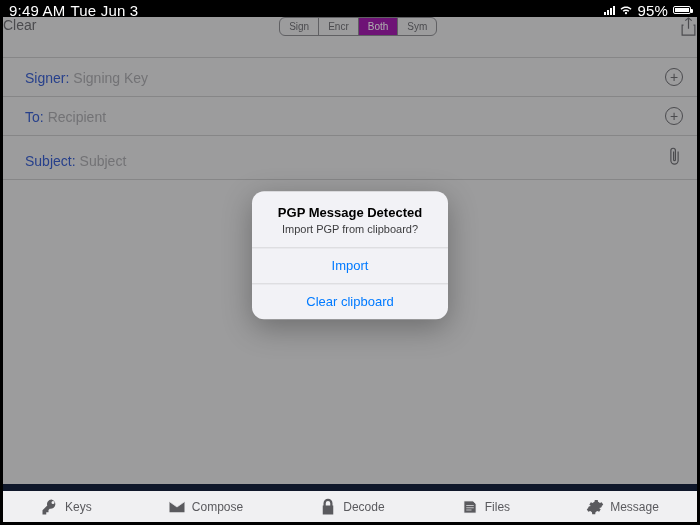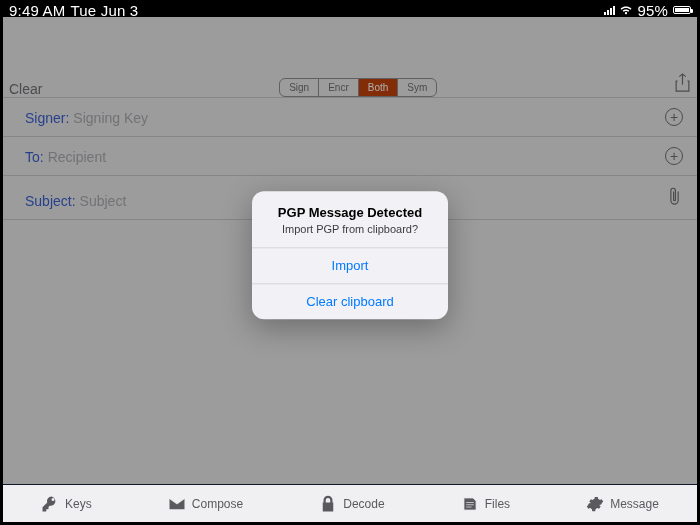--- a/index.html
+++ b/index.html
@@ -23,40 +23,40 @@
   .batt { width:18px; height:8px; border:1px solid #fff; border-radius:2px; position:relative; }
   .batt::after { content:""; position:absolute; right:-3px; top:2px; width:2px; height:4px; background:#fff; border-radius:0 1px 1px 0;}
   .batt .fill { position:absolute; left:1px; top:1px; bottom:1px; width:88%; background:#fff; }
 
   
   .dim { position:absolute; inset:14px 0 0 0; background:rgba(0,0,0,0.32); pointer-events:none; }
 
   .content { position:absolute; left:0; right:0; top:14px; bottom:38px; }
 
   
-  .topbar { height:40px; display:flex; align-items:flex-end; justify-content:space-between; padding:0 6px;margin-top:40px; }
+  .topbar { height:40px; display:flex; align-items:flex-start; justify-content:space-between; padding:0 0; }
   .topbar .clear { color:#6f6f74; font-size:14px; }
   .seg { display:flex; border:1px solid #8e8e93; border-radius:6px; overflow:hidden; }
   .seg > div { font-size:10px; padding:3px 9px; color:#6f6f74; border-right:1px solid #8e8e93; }
   .seg > div:last-child { border-right:none; }
-  .seg > div.sel { background:#c2410c; color:#fff; }
+  .seg > div.sel { background:#a21caf; color:#fff; }
   .share { color:#6f6f74; }
 
   
   .row { border-bottom:1px solid #c6c6c8; padding:10px 14px 10px 22px; display:flex; align-items:flex-end; justify-content:space-between; font-size:14px; }
   .row.first { border-top:1px solid #c6c6c8; }
   .row .lab { color:#3a5fcd; }
   .row .ph { color:#a9a9ad; margin-left:4px; }
   .row .left { display:flex; align-items:center; }
   .plus-circle { width:18px; height:18px; border:1.5px solid #6f6f74; border-radius:50%; display:flex; align-items:center; justify-content:center; font-size:14px; line-height:1; color:#6f6f74; }
 
   
   .tabbar {
     position:absolute; left:0; right:0; bottom:0; height:38px;
-    background:#f0f0f2; border-top:1px solid #0f172a;
+    background:#f0f0f2; border-top:7px solid #0f172a;
     display:flex; justify-content:space-around; align-items:center;
   }
   .tab { display:flex; align-items:center; gap:6px; color:#5a5a5e; font-size:12px; }
   .tab svg { width:18px; height:18px; }
 
   
   .modal {
     position:absolute; width:196px; left:50%; top:50%; transform:translate(-50%,-56%);
     background:#f2f2f6; border-radius:12px; overflow:hidden;
     box-shadow:0 8px 30px rgba(0,0,0,0.3);

